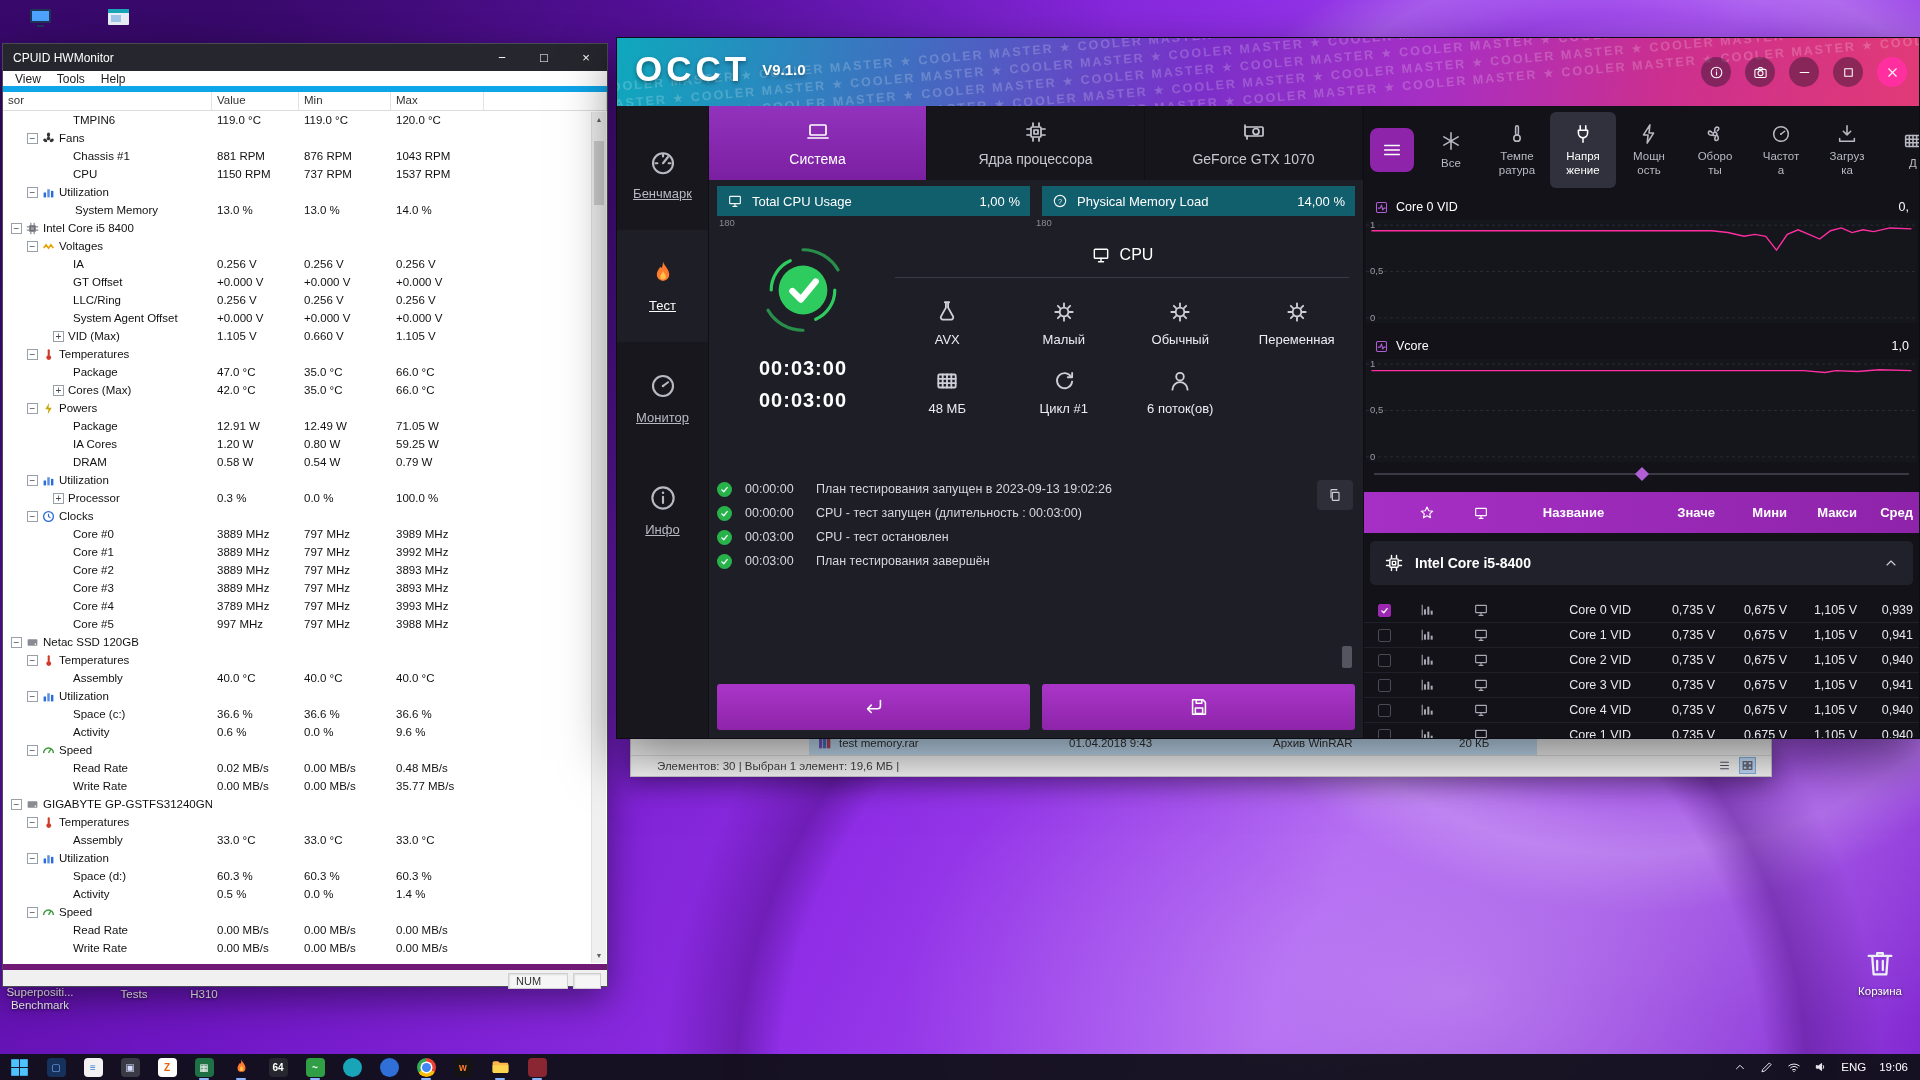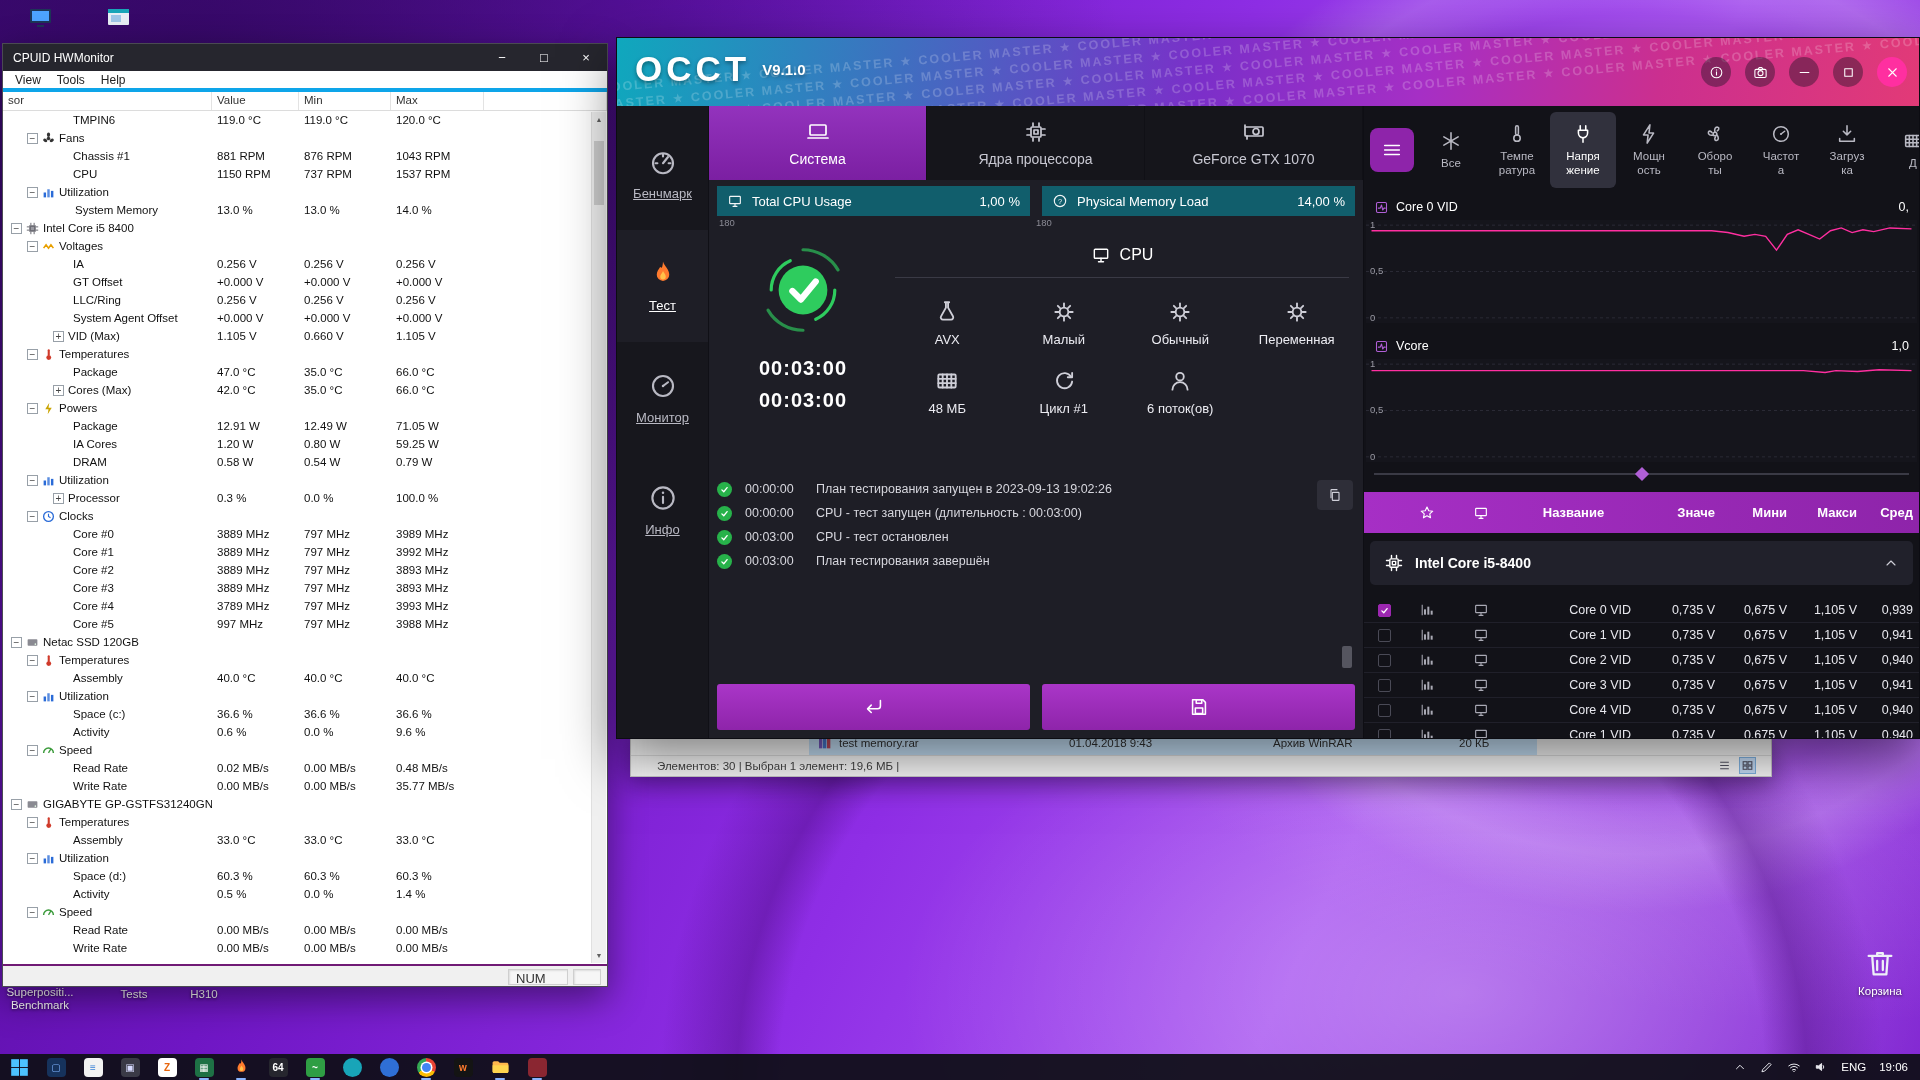--- a/index.html
+++ b/index.html
@@ -49,41 +49,41 @@
   .exp-views .on{background:#cce4ff;outline:1px solid #84b8e8;}
 
   
   #hwmon{position:absolute;left:2px;top:43px;width:606px;height:944px;z-index:10;
     background:#fff;border:1px solid #4a4a52;box-shadow:0 12px 34px rgba(0,0,0,.45);
     display:flex;flex-direction:column;font-size:11.5px;color:#111;}
   .hw-title{height:27px;flex:none;background:#26262e;color:#fff;display:flex;align-items:center;
     padding-left:10px;font-size:12px;}
   .hw-winbtns{margin-left:auto;display:flex;height:100%;}
   .hw-winbtn{width:42px;display:flex;align-items:center;justify-content:center;font-size:13px;color:#fff;}
-  .hw-menu{height:21px;flex:none;background:#fff;border-bottom:4px solid #0ea5e9;display:flex;
+  .hw-menu{height:21px;flex:none;background:#fff;border-bottom:6px solid #0ea5e9;display:flex;
     align-items:center;padding-left:4px;font-size:12px;color:#222;}
   .hw-menu span{padding:2px 8px;}
   .hw-grid{display:grid;grid-template-columns:209px 87px 92px 93px 1fr;align-items:center;}
   .hw-head{height:19px;flex:none;border-bottom:1px solid #dcdcdc;color:#333;}
   .hw-head div{border-right:1px solid #e3e3e3;padding:2px 5px;height:100%;}
   .hw-rows{flex:1;overflow:hidden;padding-right:16px;}
   .hw-row{height:18px;}
   .hw-cell{padding:0 5px;white-space:nowrap;overflow:hidden;}
   .hw-label{display:flex;align-items:center;gap:4px;}
   .hw-exp{width:11px;height:11px;border:1px solid #98a0a8;background:#fff;color:#444;
     font-size:10px;line-height:9px;text-align:center;flex:none;}
   .hw-icn{width:13px;height:13px;}
   .hw-scroll{position:absolute;right:1px;top:68px;bottom:23px;width:15px;background:#f0f0f0;
     border-left:1px solid #e0e0e0;display:flex;flex-direction:column;align-items:center;}
   .hw-arrow{height:15px;width:100%;display:flex;align-items:center;justify-content:center;
     color:#606060;font-size:7px;}
   .hw-track{flex:1;width:100%;position:relative;}
   .hw-thumb{position:absolute;top:14px;left:2px;right:2px;height:64px;background:#cdcdcd;}
-  .hw-status{height:22px;flex:none;border-top:2px solid #701a75;background:#f0f0f0;position:relative;
-    font-size:13px;color:#333;margin-top:8px;}
+  .hw-status{height:22px;flex:none;border-top:6px solid #701a75;background:#f0f0f0;position:relative;
+    font-size:11px;color:#333;margin-top:8px;}
   .hw-num{position:absolute;left:505px;top:3px;width:60px;height:16px;border:1px solid #cfcfcf;
     box-shadow:inset 1px 1px 2px rgba(0,0,0,.10);padding:1px 0 0 7px;background:#f6f6f6;}
   .hw-pane2{position:absolute;left:570px;top:3px;width:28px;height:16px;border:1px solid #cfcfcf;
     box-shadow:inset 1px 1px 2px rgba(0,0,0,.10);background:#f6f6f6;}
 
   
   #occt{position:absolute;left:616px;top:37px;width:1304px;height:702px;z-index:20;
     background:#17171d;border:1px solid #0c0c12;box-shadow:0 20px 50px rgba(0,0,0,.5);
     display:flex;flex-direction:column;color:#ddd;}
   .occt-banner{height:68px;flex:none;position:relative;overflow:hidden;

